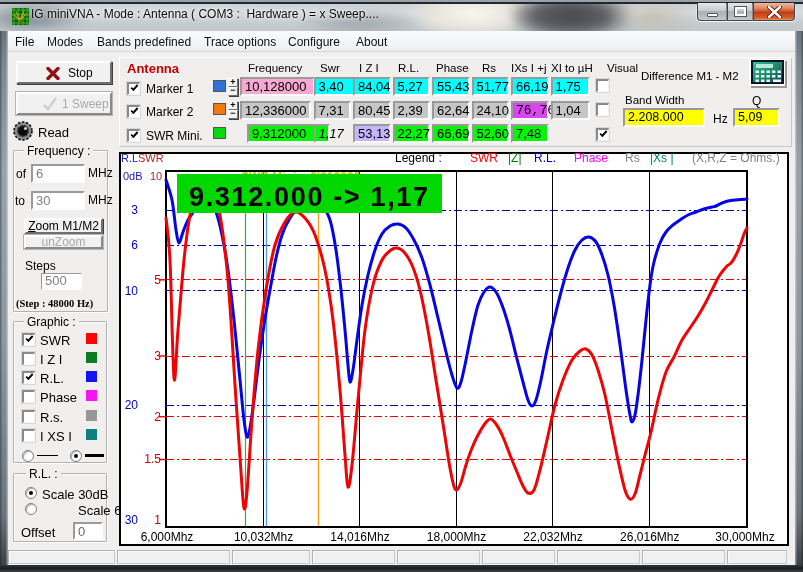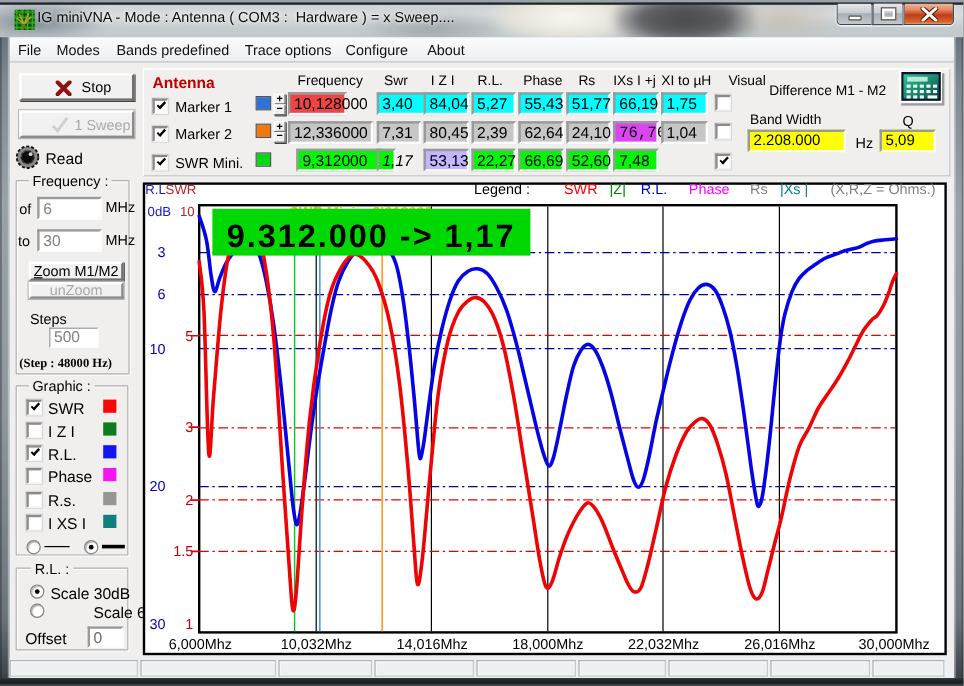--- a/index.html
+++ b/index.html
@@ -197,21 +197,21 @@
 
 <div class="abs" style="left:248px;top:62px;font-size:11.5px;">Frequency</div>
 <div class="abs" style="left:320px;top:62px;font-size:11.5px;">Swr</div>
 <div class="abs" style="left:359px;top:62px;font-size:11.5px;">I Z I</div>
 <div class="abs" style="left:398px;top:62px;font-size:11.5px;">R.L.</div>
 <div class="abs" style="left:436px;top:62px;font-size:11.5px;">Phase</div>
 <div class="abs" style="left:482px;top:62px;font-size:11.5px;">Rs</div>
 <div class="abs" style="left:511px;top:62px;font-size:11.5px;">IXs I +j</div>
 <div class="abs" style="left:551px;top:62px;font-size:11.5px;">XI to µH</div>
 <div class="abs" style="left:595px;top:62px;font-size:11.5px;margin-left:12px;">Visual</div>
-<div class="abs field" style="left:240px;top:77px;width:49px;background:#ef4444;">10,128000</div>
+<div class="abs field" style="left:240px;top:77px;width:75px;background:#f9a8d4;">10,128000</div>
 <div class="abs field" style="left:313.5px;top:77px;width:53px;background:#00ffff;">3,40</div>
 <div class="abs field" style="left:353px;top:77px;width:37.5px;background:#00ffff;">84,04</div>
 <div class="abs field" style="left:392.5px;top:77px;width:37.5px;background:#00ffff;">5,27</div>
 <div class="abs field" style="left:432px;top:77px;width:37.5px;background:#00ffff;">55,43</div>
 <div class="abs field" style="left:471.5px;top:77px;width:37.5px;background:#00ffff;">51,77</div>
 <div class="abs field" style="left:511px;top:77px;width:37.5px;background:#00ffff;">66,19</div>
 <div class="abs field" style="left:550.5px;top:77px;width:39.5px;background:#00ffff;">1,75</div>
 <div class="abs field" style="left:240px;top:100.5px;width:71px;background:#c6c6c6;">12,336000</div>
 <div class="abs field" style="left:313.5px;top:100.5px;width:37.5px;background:#c6c6c6;">7,31</div>
 <div class="abs field" style="left:353px;top:100.5px;width:37.5px;background:#c6c6c6;">80,45</div>

